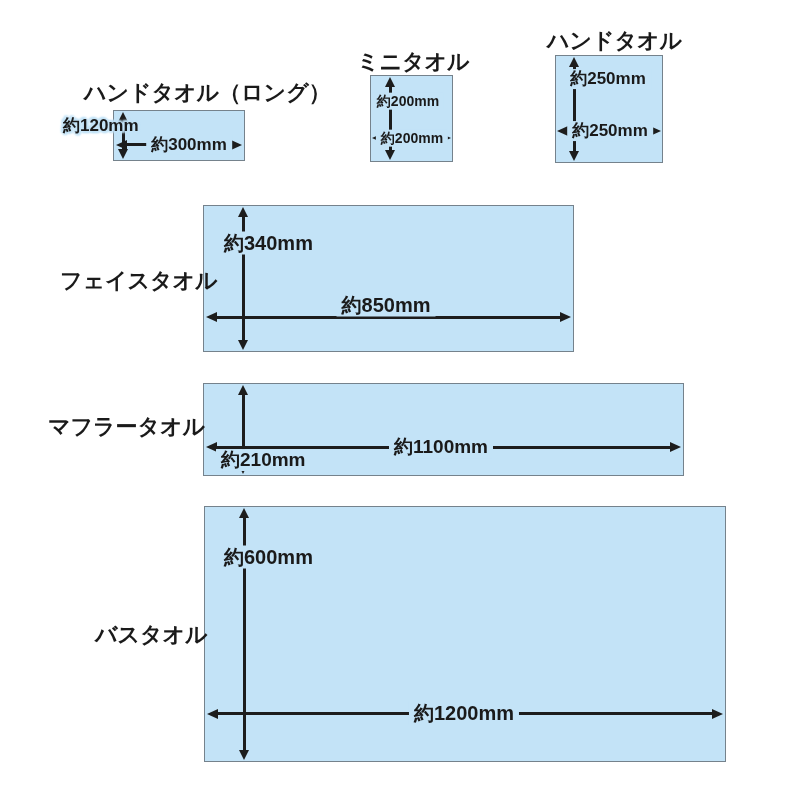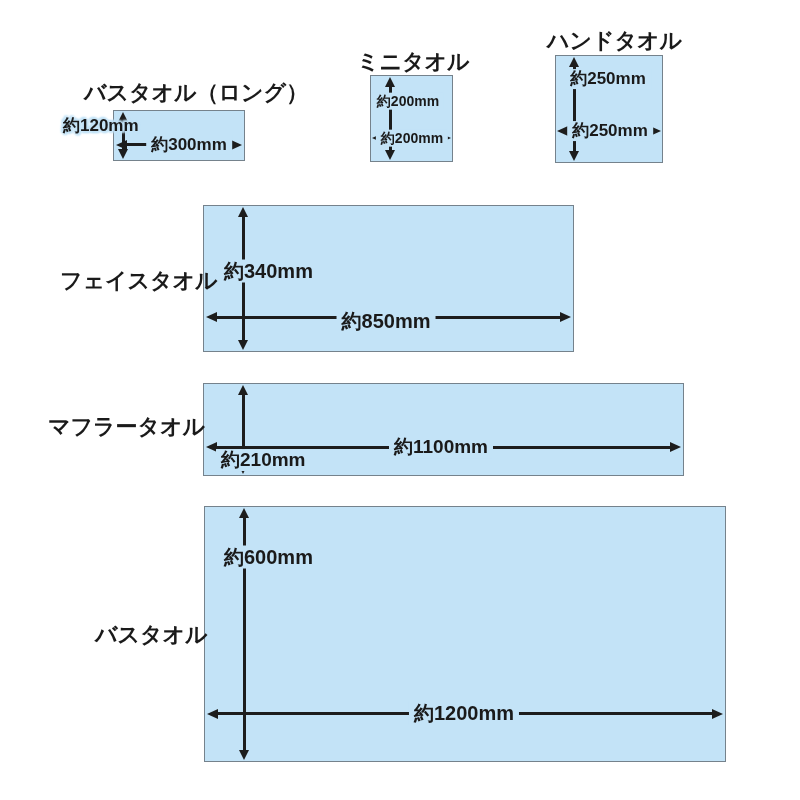--- a/index.html
+++ b/index.html
@@ -106,21 +106,21 @@
       -2px -2px 2px var(--towel-fill), 2px 2px 2px var(--towel-fill),
       0 0 3px var(--towel-fill);
   }
 </style>
 </head>
 <body>
 
 <div class="page">
 
   <div class="towel" style="left:113px; top:110px; width:132px; height:51px;">
-    <div class="towel-title" style="left:-29px; top:-27px; width:190px;">バスタオル（ロング）</div>
+    <div class="towel-title" style="left:-29px; top:-27px; width:190px;">ハンドタオル（ロング）</div>
     <div class="towel-rect"></div>
     <div class="arrow-v" style="left:8.5px; top:12px; height:27px;"></div>
     <div class="arrow-h" style="left:14px; top:33px; width:104px;"></div>
     <span class="dim vcentered halo" style="left:-55px; top:16px; font-size:17px;">約120mm</span>
     <span class="dim centered" style="left:76px; top:34.5px; font-size:17px;">約300mm</span>
   </div>
 
   <div class="towel" style="left:370px; top:75px; width:83px; height:87px;">
     <div class="towel-title" style="left:-13px; top:-23px; width:110px;">ミニタオル</div>
     <div class="towel-rect"></div>
@@ -137,22 +137,22 @@
     <div class="arrow-h" style="left:13px; top:74.5px; width:82px;"></div>
     <span class="dim centered" style="left:53px; top:24px; font-size:17px;">約250mm</span>
     <span class="dim centered" style="left:55px; top:76px; font-size:17px;">約250mm</span>
   </div>
 
   <div class="towel" style="left:203px; top:205px; width:371px; height:147px;">
     <div class="towel-title" style="left:-143px; top:66px; width:120px;">フェイスタオル</div>
     <div class="towel-rect"></div>
     <div class="arrow-v" style="left:38.5px; top:12px; height:123px;"></div>
     <div class="arrow-h" style="left:14px; top:110.5px; width:343px;"></div>
-    <span class="dim vcentered" style="left:16px; top:38px; font-size:20px;margin-top:28px;">約340mm</span>
-    <span class="dim centered" style="left:183px; top:116px; font-size:20px;">約850mm</span>
+    <span class="dim vcentered" style="left:16px; top:38px; font-size:20px;">約340mm</span>
+    <span class="dim centered" style="left:183px; top:100px; font-size:20px;">約850mm</span>
   </div>
 
   <div class="towel" style="left:203px; top:383px; width:481px; height:93px;">
     <div class="towel-title" style="left:-155px; top:34px; width:130px;">マフラータオル</div>
     <div class="towel-rect"></div>
     <div class="arrow-v" style="left:38.5px; top:12px; height:69px;"></div>
     <div class="arrow-h" style="left:14px; top:62.5px; width:453px;"></div>
     <span class="dim vcentered" style="left:13px; top:37px; font-size:19px;margin-top:40px;">約210mm</span>
     <span class="dim centered" style="left:238px; top:64px; font-size:19px;">約1100mm</span>
   </div>

